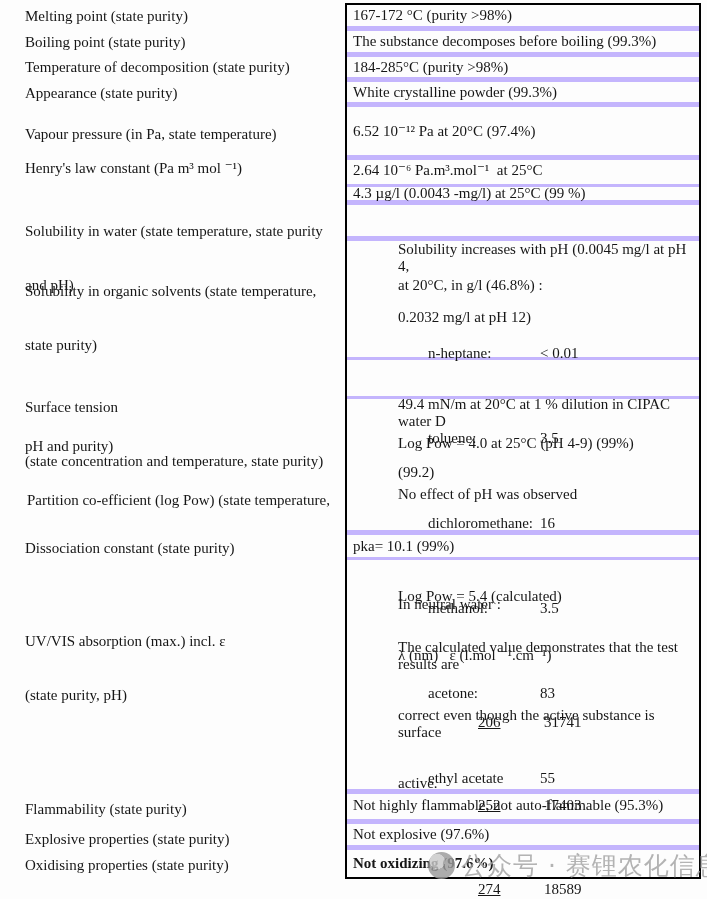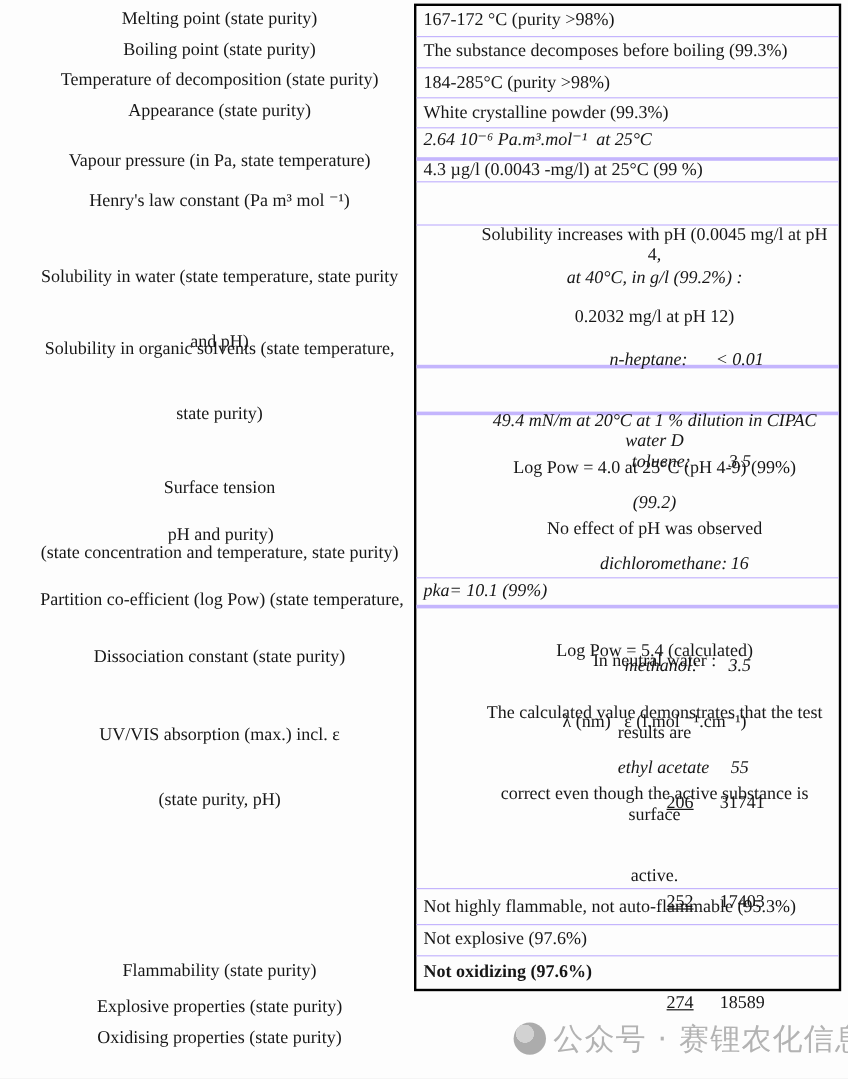--- a/index.html
+++ b/index.html
@@ -1,30 +1,30 @@
 <!DOCTYPE html>
 <html><head>
 <meta charset="utf-8">
 <style>
   html,body{margin:0;padding:0;background:#e8e8e8;}
   .page{
     position:relative;width:707px;height:899px;background:#fdfdfd;
     font-family:"Liberation Serif","DejaVu Serif",serif;font-size:15px;color:#161616;
-    overflow:hidden;margin:0 auto;text-align:center;
+    overflow:hidden;margin:0 auto;
   }
   
   .lbl{position:absolute;left:25px;width:316px;line-height:18px;white-space:pre-wrap;}
   
   .vbox{position:absolute;left:345px;top:3px;width:352px;border:2px solid #000;background:#fdfdfd;}
   .cell{
-    border-bottom:1px solid #c4b5fd;padding:0 6px;box-sizing:border-box;
+    border-bottom:5px solid #c4b5fd;padding:0 6px;box-sizing:border-box;
     display:flex;align-items:center;white-space:pre-wrap;
   }
   .cell.blk{display:block;padding-top:2px;}
-  .cell.thick{border-bottom-width:3px;font-style:italic;}
+  .cell.thick{border-bottom-width:3px;}
   .cell.end{align-items:flex-end;padding-bottom:5px;}
   .cell.noborder{border-bottom:none;font-weight:bold;}
   .line{min-height:17px;line-height:17px;margin-left:45px;}
   .uv .line{min-height:16.5px;line-height:16.5px;}
   .pair{padding-left:50px;}
   .pair .lam{display:inline-block;width:66px;text-decoration:underline;}
   .srow .sname{display:inline-block;width:112px;}
   
   .wm{
     position:absolute;left:428px;top:849px;display:flex;align-items:center;gap:6px;
@@ -63,56 +63,60 @@
     <div>(state concentration and temperature, state purity)</div>
   </div>
 
   <div class="lbl" style="top:401px;left:27px">
     <div style="margin-left:-2px">pH and purity)</div>
     <div>Partition co-efficient (log Pᴏᴡ) (state temperature,</div>
   </div>
 
   <div class="lbl" style="top:539px">Dissociation constant (state purity)</div>
 
-  <div class="lbl" style="top:568px">
+  <div class="lbl" style="top:596px">
     <div>UV/VIS absorption (max.) incl. ε</div>
     <div>(state purity, pH)</div>
   </div>
 
   <div class="lbl" style="top:800px">Flammability (state purity)</div>
   <div class="lbl" style="top:830px">Explosive properties (state purity)</div>
   <div class="lbl" style="top:856px">Oxidising properties (state purity)</div>
 
   <div class="vbox">
 
     <div class="cell" style="height:26px">167-172 °C (purity &gt;98%)</div>
     <div class="cell" style="height:26px">The substance decomposes before boiling (99.3%)</div>
     <div class="cell" style="height:25px">184-285°C (purity &gt;98%)</div>
     <div class="cell" style="height:25px">White crystalline powder (99.3%)</div>
+    <div class="cell" style="height:53px">6.52 10⁻¹² Pa at 20°C (97.4%)</div>
     <div class="cell thick end" style="height:27px">2.64 10⁻⁶ Pa.m³.mol⁻¹  at 25°C</div>
 
     <div class="cell" style="height:18px">4.3 µg/l (0.0043 -mg/l) at 25°C (99 %)</div>
     <div class="cell blk" style="height:36px">
       <div class="line">Solubility increases with pH (0.0045 mg/l at pH 4,</div>
       <div class="line">0.2032 mg/l at pH 12)</div>
     </div>
 
     <div class="cell blk thick" style="height:119px">
-      <div class="line">at 40°C, in g/l (99.2%) :</div>
+      <div class="line">at 20°C, in g/l (46.8%) :</div>
       <div class="line srow">
         <span class="sname">n-heptane:</span><span>&lt; 0.01</span>
       </div>
       <div class="line srow">
         <span class="sname">toluene:</span><span>3.5</span>
       </div>
       <div class="line srow">
         <span class="sname">dichloromethane:</span><span>16</span>
       </div>
       <div class="line srow">
         <span class="sname">methanol:</span><span>3.5</span>
+      </div>
+      <div class="line srow">
+        <span class="sname">acetone:</span><span>83</span>
       </div>
       <div class="line srow">
         <span class="sname">ethyl acetate</span><span>55</span>
       </div>
     </div>
 
     <div class="cell blk thick" style="height:39px">
       <div class="line">49.4 mN/m at 20°C at 1 % dilution in CIPAC water D</div>
       <div class="line">(99.2)</div>
     </div>

